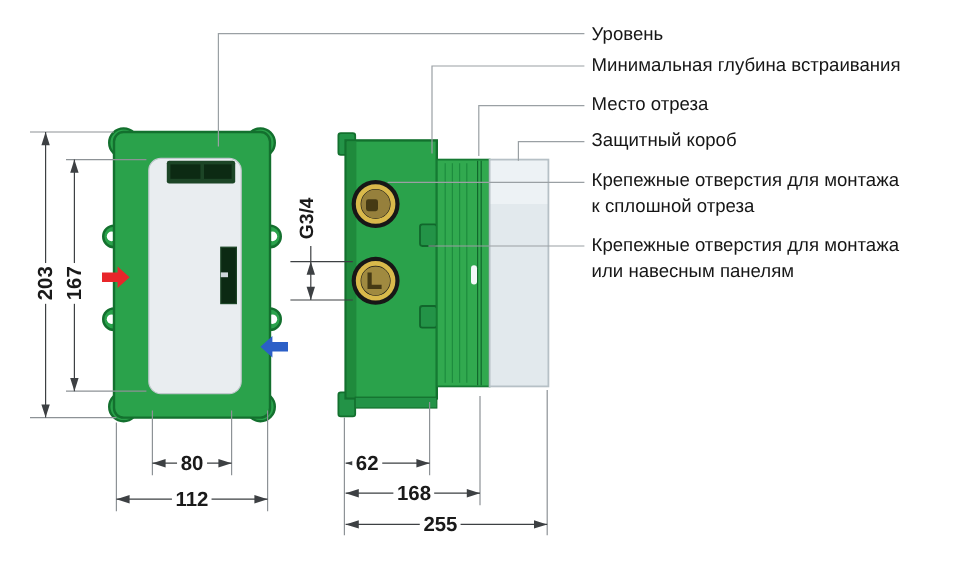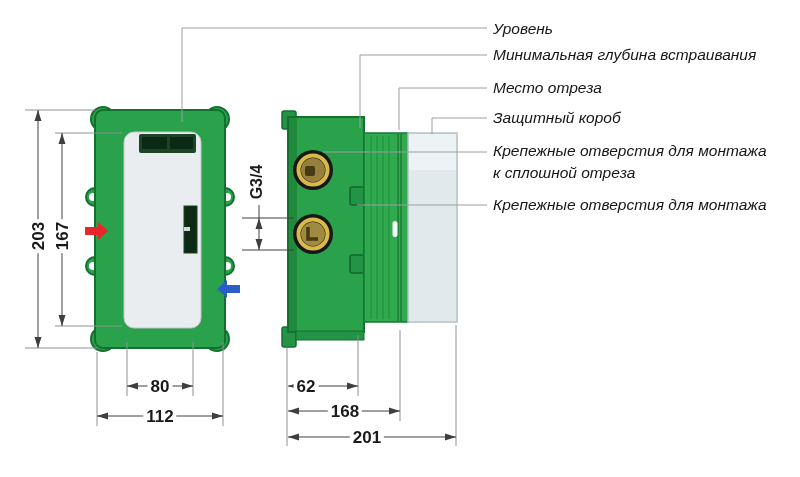--- a/index.html
+++ b/index.html
@@ -5,21 +5,21 @@
   html,body{margin:0;padding:0;background:#fff;}
   #stage{position:relative;width:800px;height:477px;background:#ffffff;overflow:hidden;
          font-family:"Liberation Sans",sans-serif;color:#111;}
   #stage svg{position:absolute;left:0;top:0;}
   .dim{position:absolute;transform:translate(-50%,-50%);background:#fff;padding:0 3px;
        font-size:17px;font-weight:bold;color:#1a1a1a;white-space:nowrap;line-height:1;}
   .dim.rot{transform:translate(-50%,-50%) rotate(-90deg);}
   .dim.thread{font-size:16px;}
   .callout{position:absolute;left:493px;font-size:15.5px;line-height:22px;color:#161616;
            white-space:nowrap;}
-  .callout span{display:block;font-style:italic;}
+  .callout span{display:block;}
 </style>
 </head>
 <body>
 
 <div id="stage">
 
   <svg width="800" height="477" viewBox="0 0 800 477">
 
     <g>
 
@@ -116,35 +116,36 @@
              M259 218 L255.5 229 L262.5 229 Z  M259 250 L255.5 239 L262.5 239 Z"></path>
   </svg>
 
   <div class="dim rot" style="left:38px;top:236px">203</div>
   <div class="dim rot" style="left:62px;top:236px">167</div>
   <div class="dim" style="left:160px;top:386px">80</div>
   <div class="dim" style="left:160px;top:416px">112</div>
   <div class="dim rot thread" style="left:257px;top:182px">G3/4</div>
   <div class="dim" style="left:306px;top:386px">62</div>
   <div class="dim" style="left:345px;top:411px">168</div>
-  <div class="dim" style="left:367px;top:437px">201</div>
+  <div class="dim" style="left:367px;top:437px">255</div>
 
   <div class="callout" style="top:18px">
     <span>Уровень</span>
   </div>
   <div class="callout" style="top:44px">
     <span>Минимальная глубина встраивания</span>
   </div>
   <div class="callout" style="top:77px">
     <span>Место отреза</span>
   </div>
   <div class="callout" style="top:107px">
     <span>Защитный короб</span>
   </div>
   <div class="callout" style="top:140px">
     <span>Крепежные отверстия для монтажа</span>
     <span>к сплошной отреза</span>
   </div>
   <div class="callout" style="top:194px">
     <span>Крепежные отверстия для монтажа</span>
+    <span>или навесным панелям</span>
   </div>
 
 </div>
 
 </body></html>

